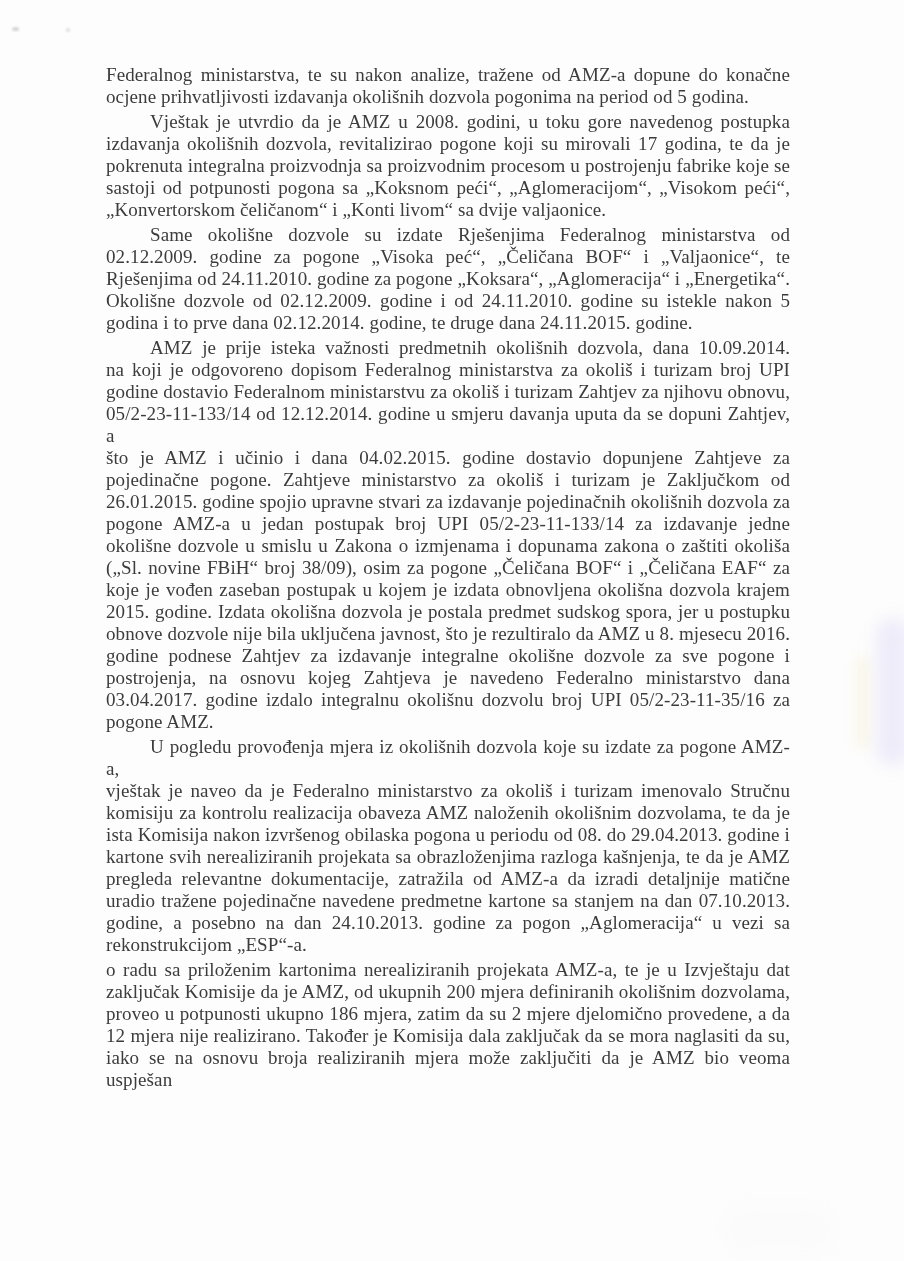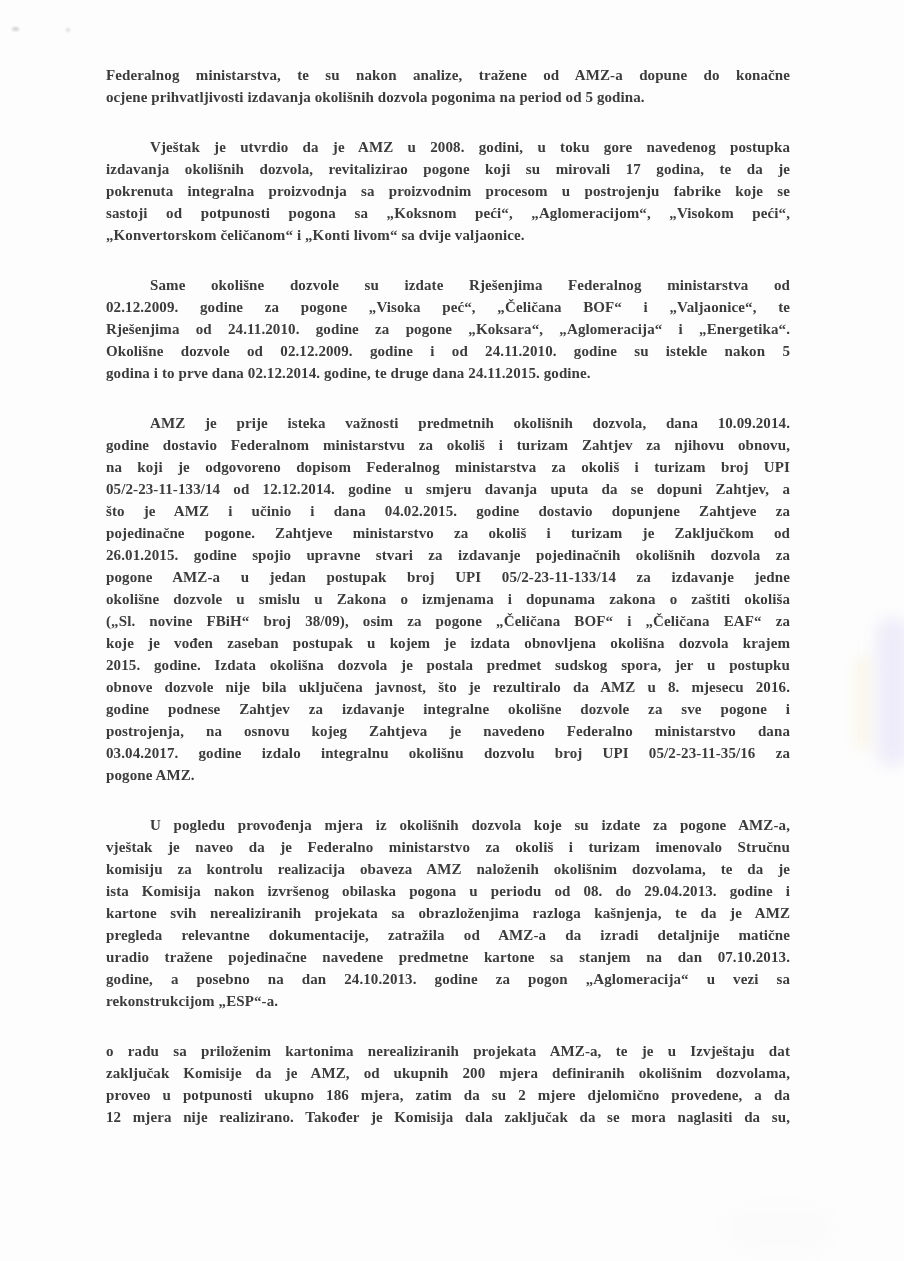--- a/index.html
+++ b/index.html
@@ -17,27 +17,26 @@
   .document-page {
     position: absolute;
     inset: 0;
   }
   .text-block {
     position: absolute;
     left: 106px;
     top: 64px;
     width: 684px;
     color: var(--text-color, #3d3c3c);
-    font-size: 15px;
+    font-size: 19px;
     line-height: 22px;
     letter-spacing: 0.1px;
-    font-weight: bold;
   }
   .para + .para {
-    margin-top: 28px;
+    margin-top: 3px;
   }
   .line {
     text-align: justify;
     text-align-last: justify;
   }
   .line.last {
     text-align-last: left;
   }
   .line.first {
     text-indent: 44px;
@@ -120,22 +119,22 @@
       </div>
       <div class="para">
         <div class="line first">Same okolišne dozvole su izdate Rješenjima Federalnog ministarstva od</div>
         <div class="line">02.12.2009. godine za pogone „Visoka peć“, „Čeličana BOF“ i „Valjaonice“, te</div>
         <div class="line">Rješenjima od 24.11.2010. godine za pogone „Koksara“, „Aglomeracija“ i „Energetika“.</div>
         <div class="line">Okolišne dozvole od 02.12.2009. godine i od 24.11.2010. godine su istekle nakon 5</div>
         <div class="line last">godina i to prve dana 02.12.2014. godine, te druge dana 24.11.2015. godine.</div>
       </div>
       <div class="para">
         <div class="line first">AMZ je prije isteka važnosti predmetnih okolišnih dozvola, dana 10.09.2014.</div>
+        <div class="line">na koji je odgovoreno dopisom Federalnog ministarstva za okoliš i turizam broj UPI</div>
         <div class="line">godine dostavio Federalnom ministarstvu za okoliš i turizam Zahtjev za njihovu obnovu,</div>
-        <div class="line">na koji je odgovoreno dopisom Federalnog ministarstva za okoliš i turizam broj UPI</div>
         <div class="line">05/2-23-11-133/14 od 12.12.2014. godine u smjeru davanja uputa da se dopuni Zahtjev, a</div>
         <div class="line">što je AMZ i učinio i dana 04.02.2015. godine dostavio dopunjene Zahtjeve za</div>
         <div class="line">pojedinačne pogone. Zahtjeve ministarstvo za okoliš i turizam je Zaključkom od</div>
         <div class="line">26.01.2015. godine spojio upravne stvari za izdavanje pojedinačnih okolišnih dozvola za</div>
         <div class="line">pogone AMZ-a u jedan postupak broj UPI 05/2-23-11-133/14 za izdavanje jedne</div>
         <div class="line">okolišne dozvole u smislu u Zakona o izmjenama i dopunama zakona o zaštiti okoliša</div>
         <div class="line">(„Sl. novine FBiH“ broj 38/09), osim za pogone „Čeličana BOF“ i „Čeličana EAF“ za</div>
         <div class="line">koje je vođen zaseban postupak u kojem je izdata obnovljena okolišna dozvola krajem</div>
         <div class="line">2015. godine. Izdata okolišna dozvola je postala predmet sudskog spora, jer u postupku</div>
         <div class="line">obnove dozvole nije bila uključena javnost, što je rezultiralo da AMZ u 8. mjesecu 2016.</div>
@@ -153,15 +152,16 @@
         <div class="line">pregleda relevantne dokumentacije, zatražila od AMZ-a da izradi detaljnije matične</div>
         <div class="line">uradio tražene pojedinačne navedene predmetne kartone sa stanjem na dan 07.10.2013.</div>
         <div class="line">godine, a posebno na dan 24.10.2013. godine za pogon „Aglomeracija“ u vezi sa</div>
         <div class="line last">rekonstrukcijom „ESP“-a.</div>
       </div>
       <div class="para">
         <div class="line">o radu sa priloženim kartonima nerealiziranih projekata AMZ-a, te je u Izvještaju dat</div>
         <div class="line">zaključak Komisije da je AMZ, od ukupnih 200 mjera definiranih okolišnim dozvolama,</div>
         <div class="line">proveo u potpunosti ukupno 186 mjera, zatim da su 2 mjere djelomično provedene, a da</div>
         <div class="line">12 mjera nije realizirano. Također je Komisija dala zaključak da se mora naglasiti da su,</div>
+        <div class="line last">iako se na osnovu broja realiziranih mjera može zaključiti da je AMZ bio veoma uspješan</div>
       </div>
     </div>
 </div>
 
 </body></html>

